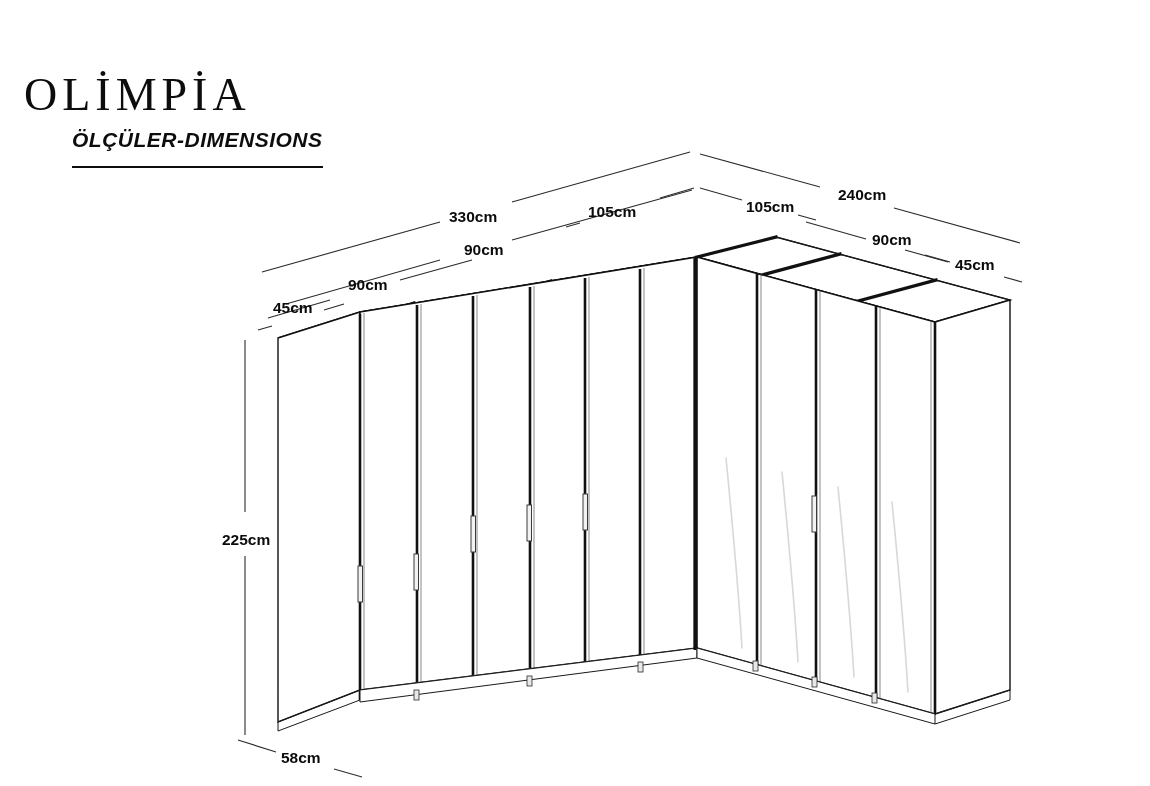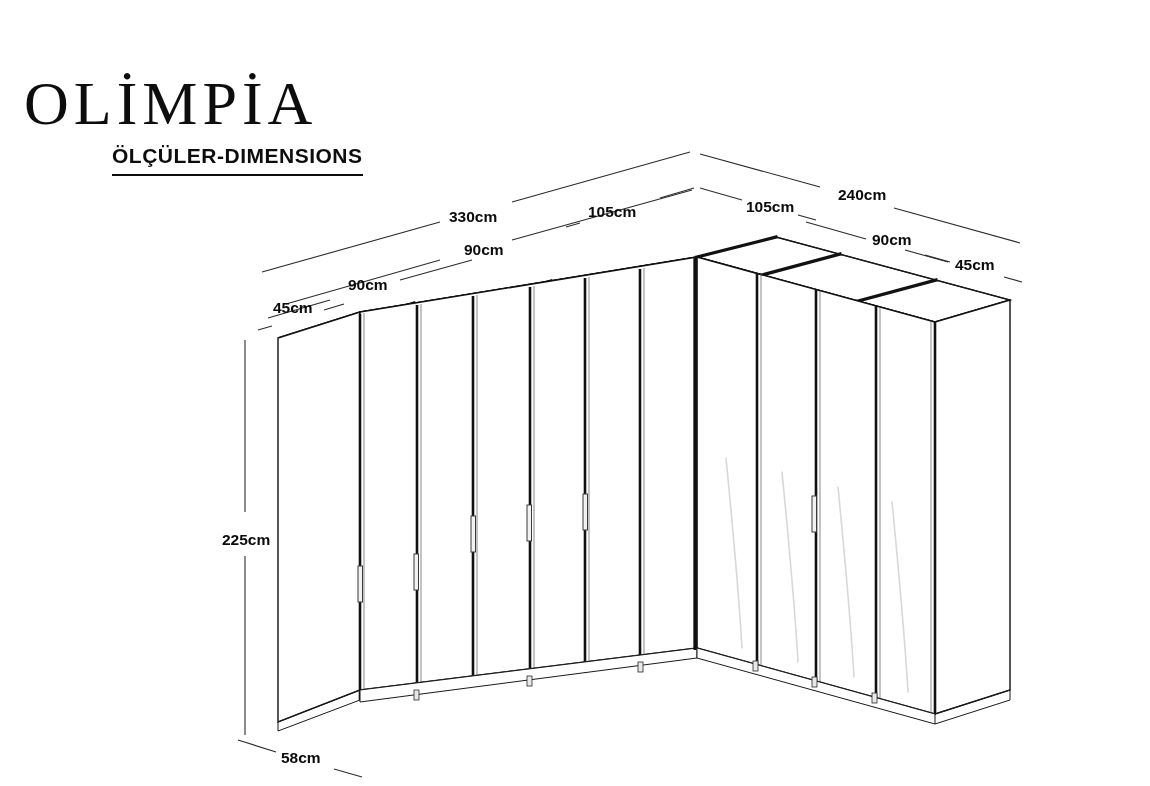--- a/index.html
+++ b/index.html
@@ -23,37 +23,38 @@
 
   
   .brand-block {
     position: absolute;
     left: 24px;
     top: 72px;
     width: 420px;
   }
   .brand-title {
     font-family: "Liberation Serif", "DejaVu Serif", serif;
-    font-size: 62px;
+    font-size: 46px;
     letter-spacing: 5px;
     color: #0d0d0d;
     line-height: 1;
     margin: 0;
     white-space: nowrap;
   }
   .brand-sub {
     font-family: "Liberation Sans", sans-serif;
+    font-style: italic;
     font-weight: bold;
     font-size: 21px;
     letter-spacing: 0.5px;
     color: #0d0d0d;
-    margin: 10px 0 0 88px;
+    margin: 10px 0 0 48px;
     display: inline-block;
     border-bottom: 2px solid #0d0d0d;
-    padding-bottom: 6px;
+    padding-bottom: 14px;
     white-space: nowrap;
   }
 
   
   #drawing {
     position: absolute;
     left: 0;
     top: 0;
   }
   .dim-text {

